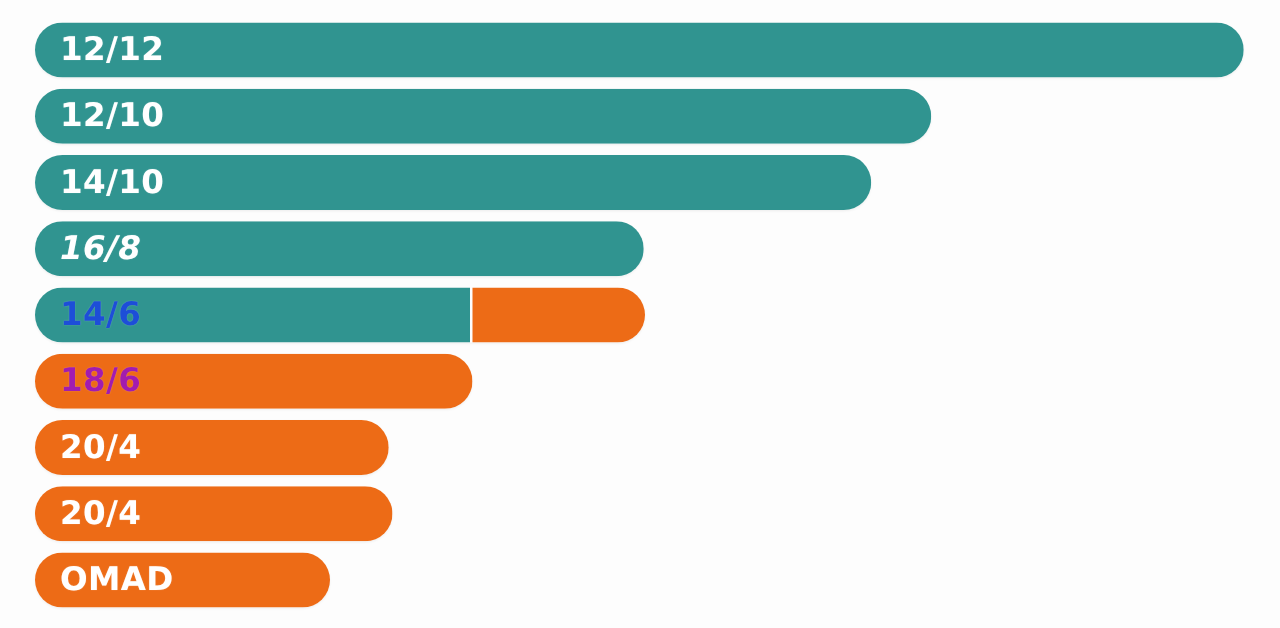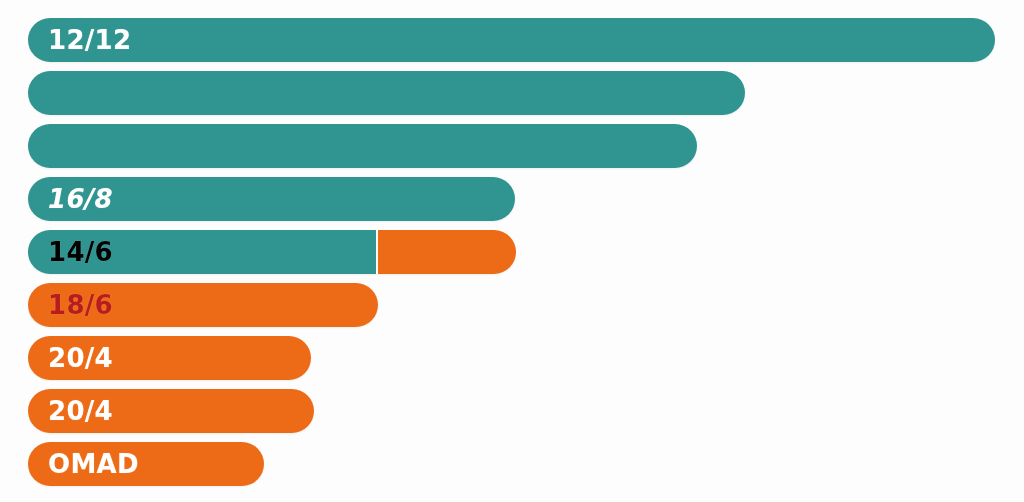--- a/index.html
+++ b/index.html
@@ -82,45 +82,47 @@
     <div class="bar-row" style="left: 28px; top: 18px; width: 967px;">
       <div class="bar-track" style="width: 967px;">
         <span class="seg seg-teal" style="width: 967px; background: rgb(48, 148, 144);"></span>
       </div>
       <div class="bar-label" style="color: rgb(255, 255, 255);">12/12</div>
     </div>
     <div class="bar-row" style="left: 28px; top: 71px; width: 716.547px;">
       <div class="bar-track" style="width: 716.547px;">
         <span class="seg seg-teal" style="width: 716.547px; background: rgb(48, 148, 144);"></span>
       </div>
+      <div class="bar-label" style="color: rgb(255, 255, 255);">12/10</div>
     </div>
     <div class="bar-row" style="left: 28px; top: 124px; width: 669.164px;">
       <div class="bar-track" style="width: 669.164px;">
         <span class="seg seg-teal" style="width: 669.164px; background: rgb(48, 148, 144);"></span>
       </div>
+      <div class="bar-label" style="color: rgb(255, 255, 255);">14/10</div>
     </div>
     <div class="bar-row" style="left: 28px; top: 177px; width: 487.368px; font-style: italic;">
       <div class="bar-track" style="width: 487.368px;">
         <span class="seg seg-teal" style="width: 487.368px; background: rgb(48, 148, 144);"></span>
       </div>
       <div class="bar-label" style="color: rgb(255, 255, 255);">16/8</div>
     </div>
     <div class="bar-row" style="left: 28px; top: 230px; width: 488.335px;">
       <div class="bar-track" style="width: 488.335px;">
         <span class="seg seg-teal" style="width: 349.087px; background: rgb(48, 148, 144);"></span>
         <span class="seg-gap"></span>
         <span class="seg seg-orange" style="width: 139.248px; background: rgb(237, 107, 22);"></span>
       </div>
-      <div class="bar-label" style="color: #000000;">14/6</div>
+      <div class="bar-label" style="color: #1d4ed8;">14/6</div>
     </div>
     <div class="bar-row" style="left: 28px; top: 283px; width: 350.054px;">
       <div class="bar-track" style="width: 350.054px;">
         <span class="seg seg-orange" style="width: 350.054px; background: rgb(237, 107, 22);"></span>
       </div>
-      <div class="bar-label" style="color: #b91c1c;">18/6</div>
+      <div class="bar-label" style="color: #a21caf;">18/6</div>
     </div>
     <div class="bar-row" style="left: 28px; top: 336px; width: 283.331px;">
       <div class="bar-track" style="width: 283.331px;">
         <span class="seg seg-orange" style="width: 283.331px; background: rgb(237, 107, 22);"></span>
       </div>
       <div class="bar-label" style="color: rgb(255, 255, 255);">20/4</div>
     </div>
     <div class="bar-row" style="left: 28px; top: 389px; width: 286.232px;">
       <div class="bar-track" style="width: 286.232px;">
         <span class="seg seg-orange" style="width: 286.232px; background: rgb(237, 107, 22);"></span>

